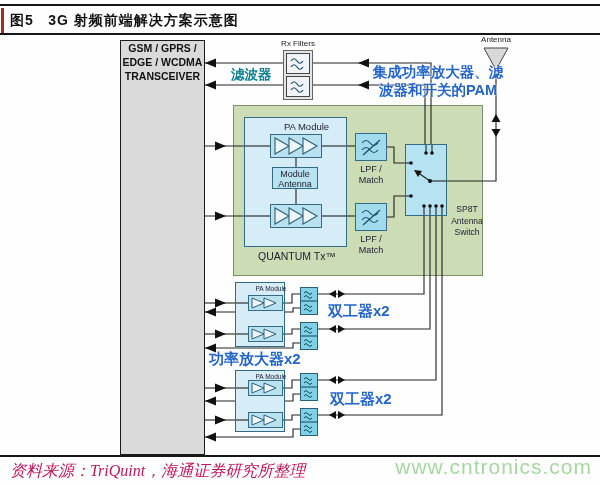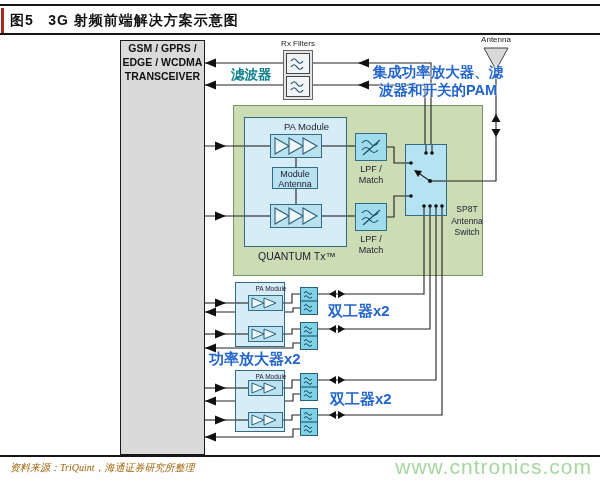--- a/index.html
+++ b/index.html
@@ -17,21 +17,21 @@
   .teal-note{color:#0d808e;font-weight:bold;font-size:13.5px;}
   .sm{font-size:8px;color:#222;}
   .comp{border:1px solid #336a85;box-sizing:border-box;position:absolute;}
   .cblue{background:#d6ecf6;padding-left:11px;}
   .cband{background:#b9e1ef;}
   .ccyan{background:#7fd2e6;border-color:#2a5f78;}
   .clpf{background:#a0dcec;}
   svg{display:block;}
   .layer{position:absolute;left:0;top:0;pointer-events:none;}
   #src-row{font-family:"Liberation Serif","DejaVu Serif",serif;font-style:italic;
-           font-size:10px;color:#a16207;text-align:right;}
+           font-size:16px;color:#be185d;text-align:right;}
   #watermark{font-size:21px;color:#a6d7a0;letter-spacing:1px;text-align:right;}
 </style>
 </head>
 <body>
 
 <div id="fig">
 
   <div class="rule" style="top:4px"></div>
   <div id="red-accent"></div>
   <div id="title-bar">

